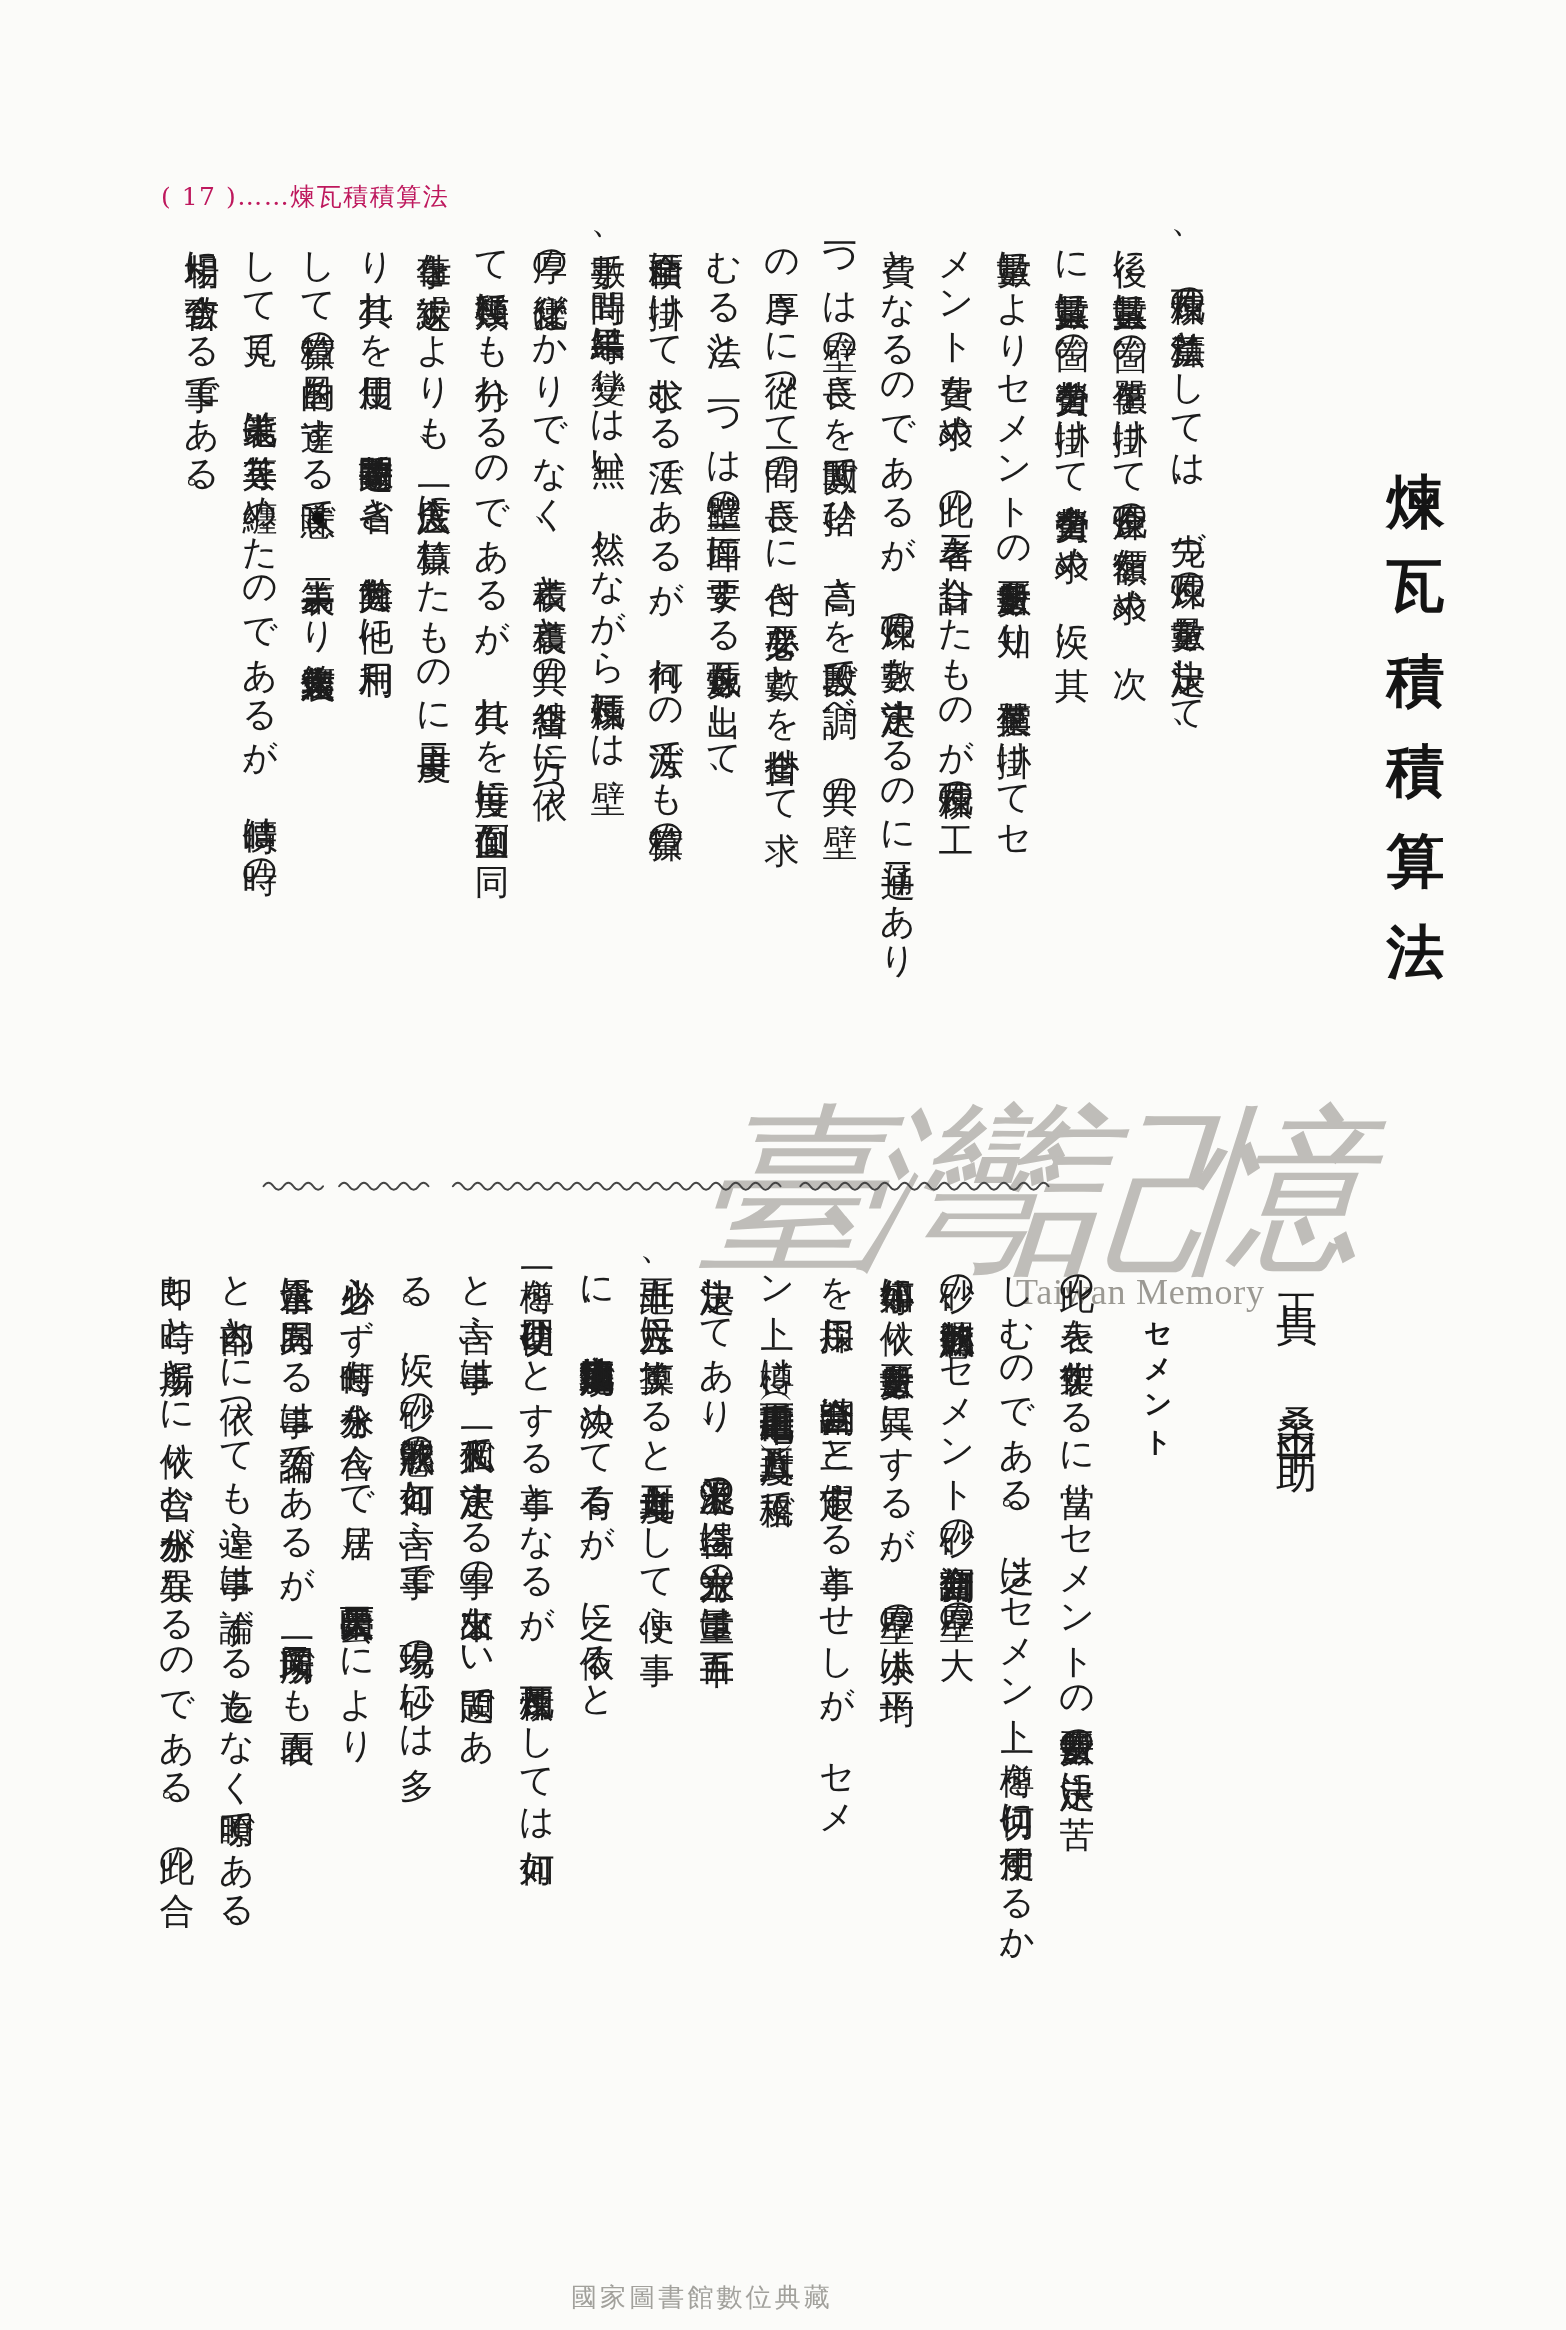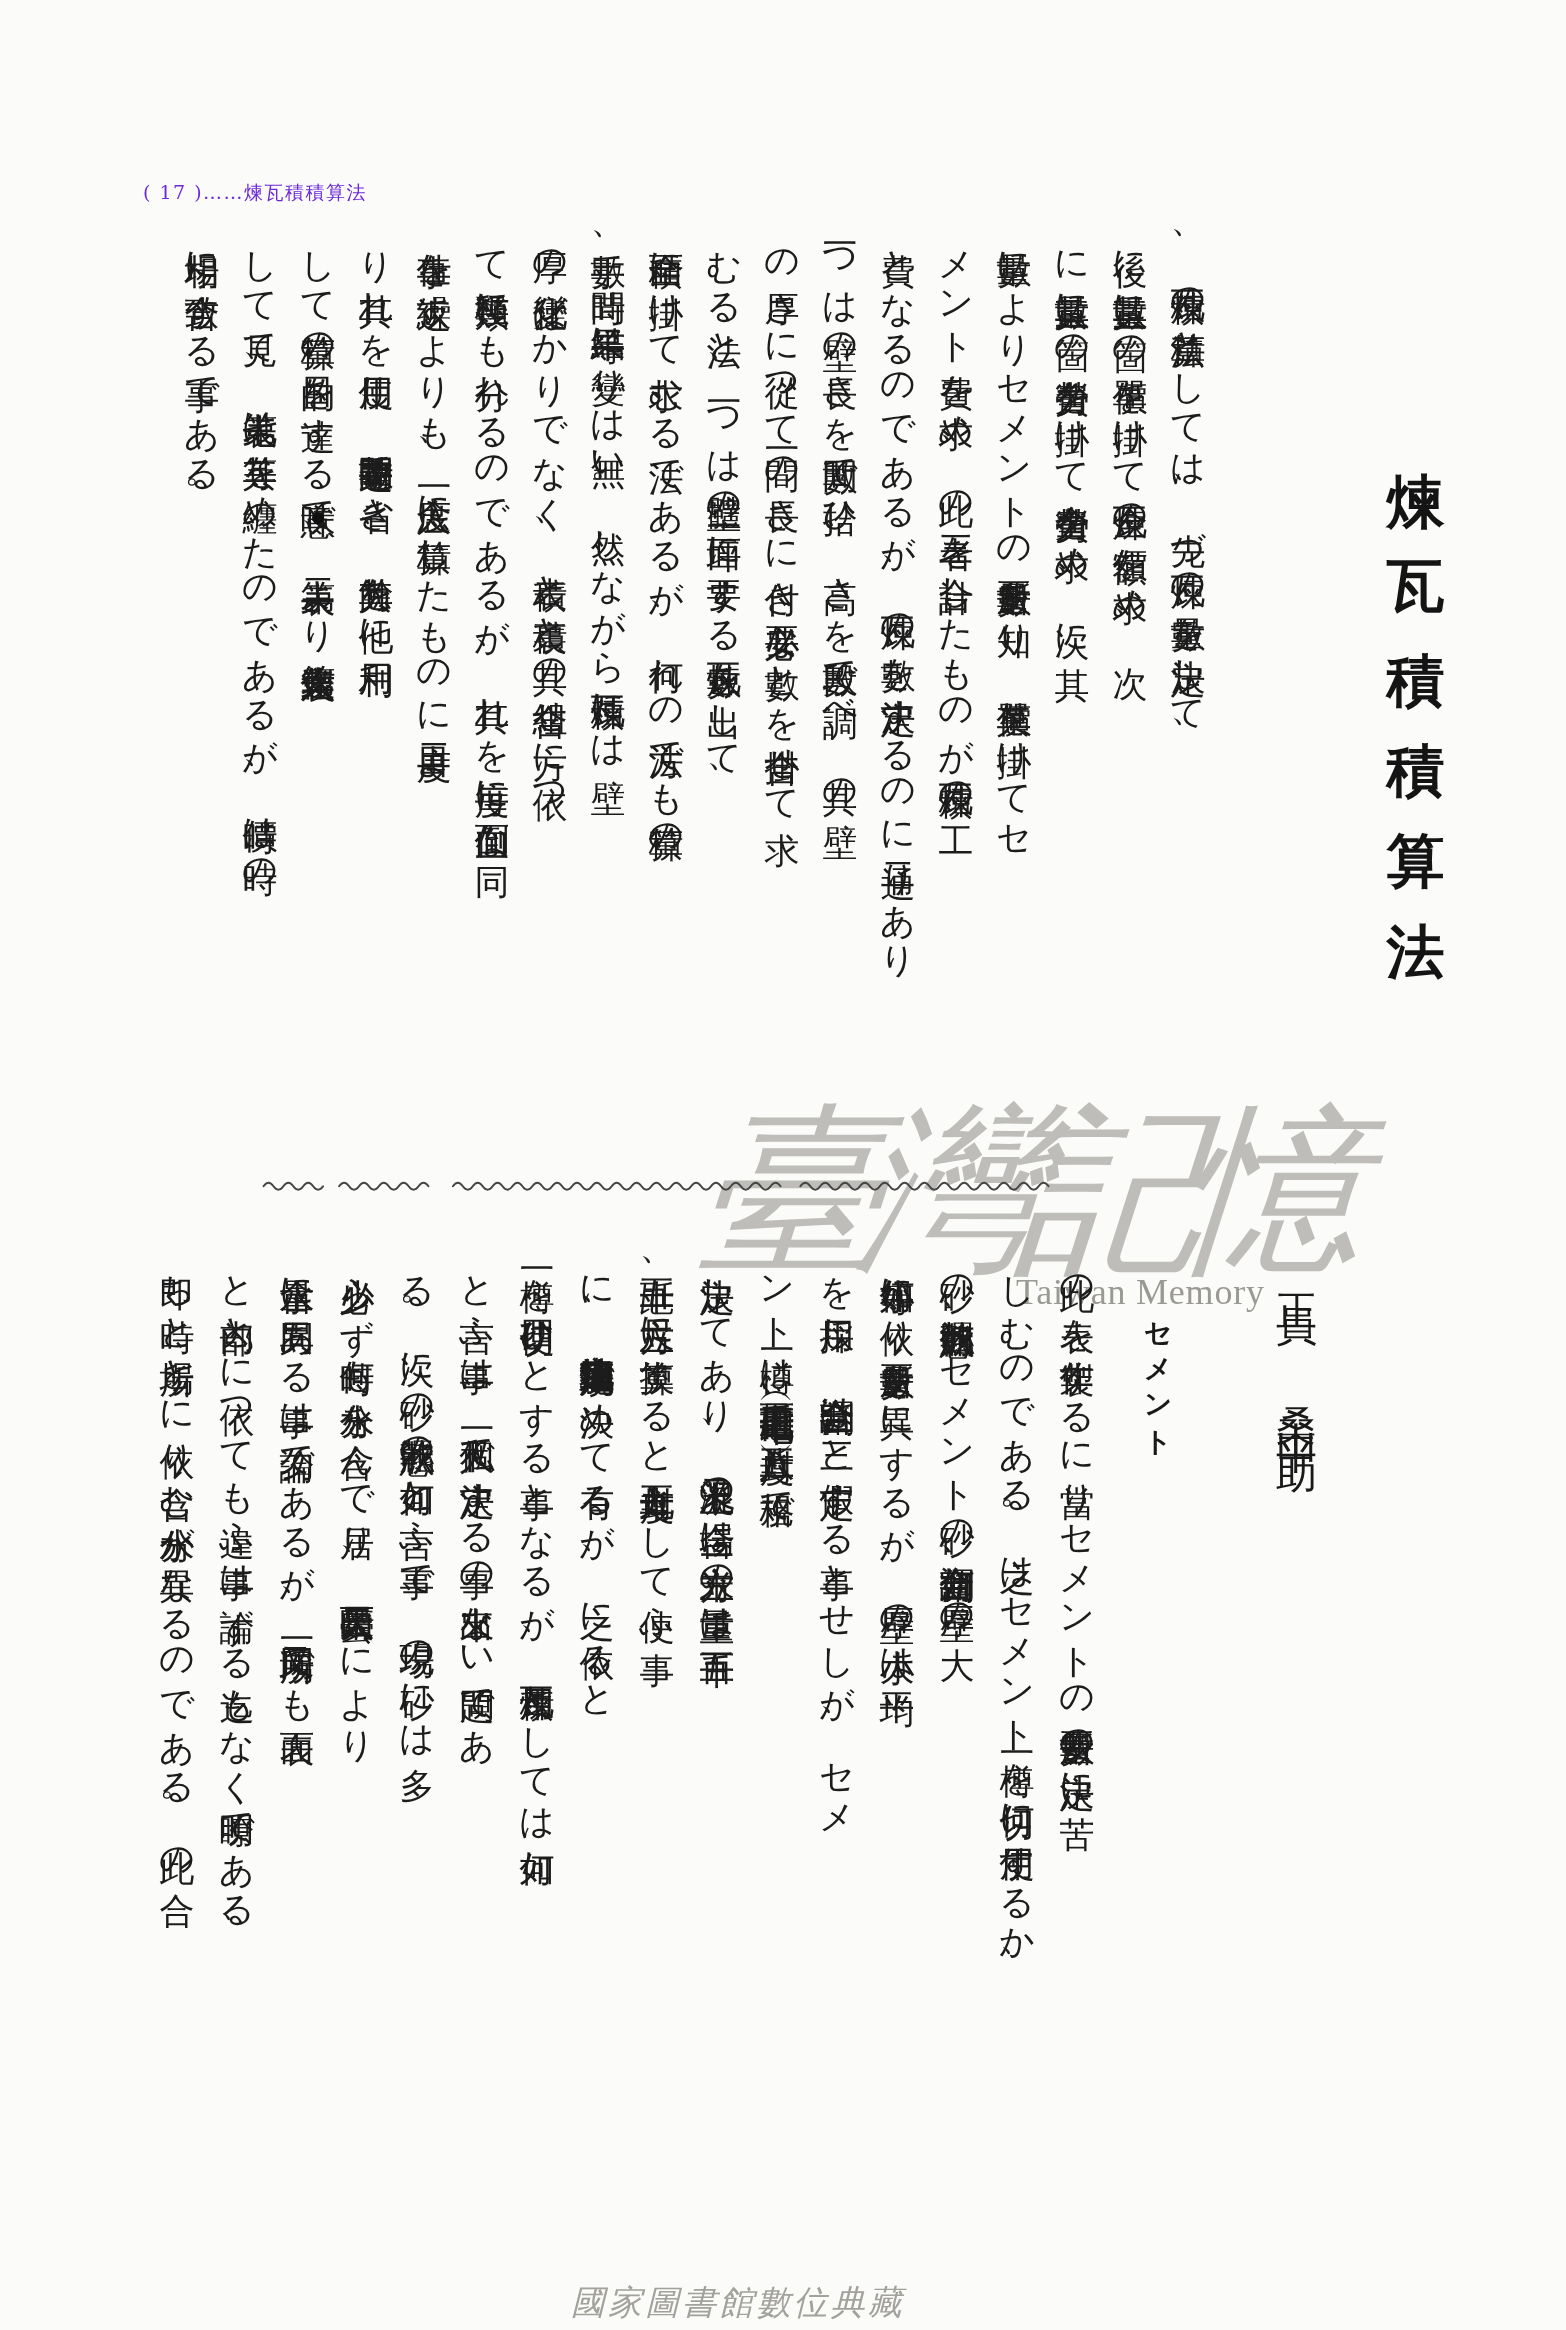--- a/index.html
+++ b/index.html
@@ -12,21 +12,21 @@
   html,body{margin:0;padding:0;}
   body{
     width:1566px;height:2330px;position:relative;overflow:hidden;
     background:var(--paper);
     font-family:"DejaVu Serif","Liberation Serif",serif;
     color:var(--ink);
   }
   .abs{position:absolute;}
   
   .page-header{
-    left:143px;top:180px;font-size:19px;letter-spacing:1.5px;color:#6d28d9;
+    left:161px;top:180px;font-size:25px;letter-spacing:1.5px;color:#be185d;
     font-family:"DejaVu Serif","Liberation Serif",serif;
   }
   
   .main-title{
     left:1377px;top:425px;
     writing-mode:vertical-rl;text-orientation:upright;
     font-size:58px;font-weight:bold;letter-spacing:90px;color:#141414;
   }
   
   .vblock{
@@ -66,23 +66,22 @@
     transform:skewX(-4deg);
     white-space:nowrap;
   }
   .wm-latin{
     left:1016px;top:1271px;
     font-size:36px;color:var(--wm-latin);opacity:.95;letter-spacing:0.8px;
     font-family:Liberation Serif, serif;
   }
   .wm-footer{
     left:571px;top:2280px;
-    font-size:34px;letter-spacing:3.1px;color:var(--wm-footer);
+    font-size:26px;letter-spacing:3.1px;color:var(--wm-footer);
     white-space:nowrap;
-    font-style:italic;
   }
 </style>
 </head>
 <body>
 
 <div class="abs wm-script">臺灣記憶</div>
 <div class="abs wm-latin">Taiwan Memory</div>
 
 <div class="abs page-header">( 17 )……煉瓦積積算法</div>
 

